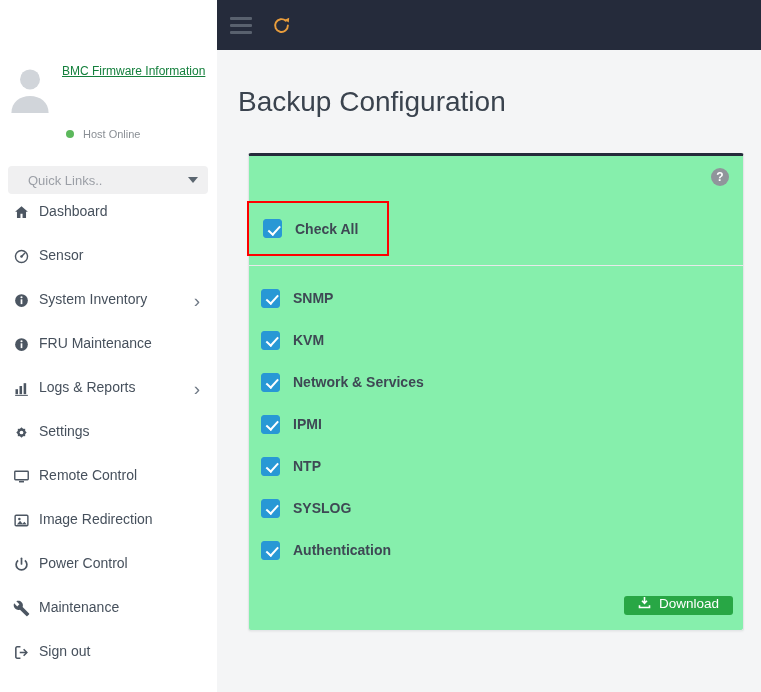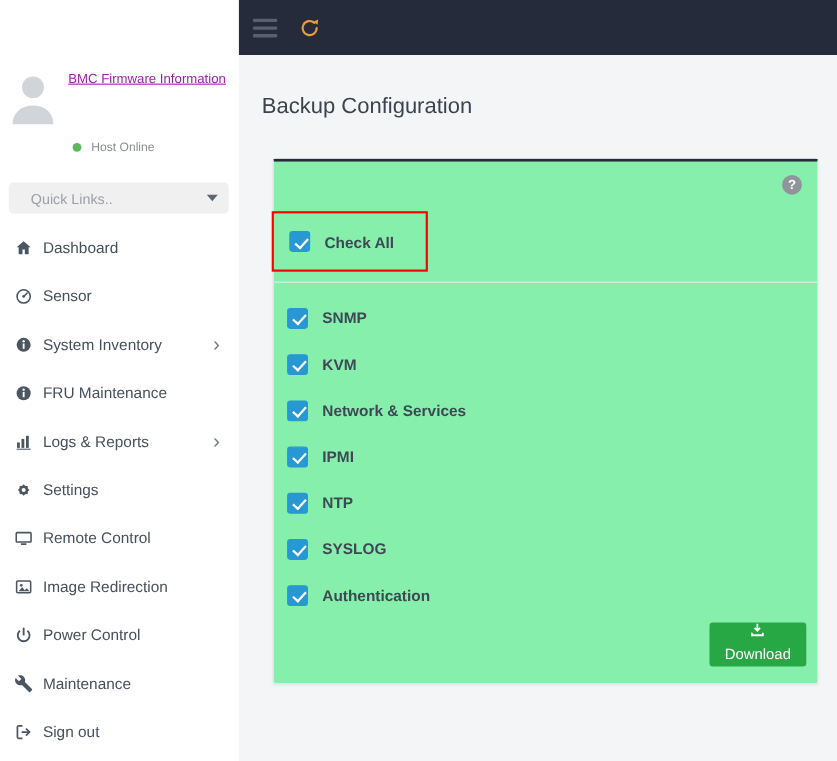--- a/index.html
+++ b/index.html
@@ -12,56 +12,56 @@
     --refresh-orange:#e99d3c;
   }
   *{margin:0;padding:0;box-sizing:border-box;}
   html,body{width:761px;height:692px;}
   body{font-family:"Liberation Sans",sans-serif;background:#fff;overflow:hidden;}
   .app{display:flex;width:761px;height:692px;}
 
   
   .sidebar{width:217px;min-width:217px;height:692px;background:#fff;position:relative;z-index:2;}
   .avatar{position:absolute;left:7px;top:62px;color:#d1d5da;}
-  .fw-link{position:absolute;left:62px;top:64px;width:150px;font-size:12px;color:#a21caf;text-decoration:underline;cursor:pointer;line-height:1.25;}
+  .fw-link{position:absolute;left:62px;top:64px;width:150px;font-size:12px;color:#15803d;text-decoration:underline;cursor:pointer;line-height:1.25;}
   .host-status{position:absolute;left:66px;top:128px;display:flex;align-items:center;gap:9px;font-size:11px;color:#8a8f95;}
   .dot{width:8px;height:8px;border-radius:50%;background:var(--host-online-green);}
   .quick-links{position:absolute;left:8px;top:166px;width:200px;height:28px;background:#f0f0f1;border-radius:4px;display:flex;align-items:center;justify-content:space-between;padding:0 10px 0 20px;font-size:13px;color:#9b9fa6;cursor:pointer;}
   .caret{width:0;height:0;border-left:5px solid transparent;border-right:5px solid transparent;border-top:6px solid #5b6670;}
   .nav{position:absolute;top:203px;left:0;right:0;}
-  .nav-item{height:44px;display:flex;align-items:center;padding:0 14px 0 12px;font-size:14px;color:#46505c;cursor:pointer;}
+  .nav-item{height:44px;display:flex;align-items:flex-start;padding:0 14px 0 12px;font-size:14px;color:#46505c;cursor:pointer;}
   .nav-icon{width:18px;height:18px;margin-right:9px;display:flex;align-items:center;justify-content:center;color:#4c5662;flex:none;}
   .nav-label{flex:1;}
   .chevron{color:#707a86;font-size:19px;line-height:1;padding-right:3px;}
   .chevron::after{content:"\203A";}
 
   
   .main{flex:1;display:flex;flex-direction:column;background:#f4f5f6;min-width:0;}
   .topbar{height:50px;background:var(--topbar-bg);display:flex;align-items:center;padding-left:13px;flex:none;}
   .hamburger{width:22px;display:flex;flex-direction:column;gap:4px;background:none;border:none;cursor:pointer;padding:0;}
   .hamburger span{display:block;height:3px;background:#59616e;border-radius:1px;}
   .refresh{margin-left:19px;color:var(--refresh-orange);display:flex;cursor:pointer;}
   .content{padding:36px 0 0 21px;}
-  .page-title{font-size:20px;font-weight:500;color:#3a434e;line-height:1.15;}
+  .page-title{font-size:28px;font-weight:500;color:#3a434e;line-height:1.15;}
 
   .card{margin:35px 0 0 10px;width:496px;height:478px;background:#86efac;border:1px solid #e4e6e8;border-top:3px solid var(--card-top-border);border-radius:3px;position:relative;box-shadow:0 1px 2px rgba(0,0,0,.05);}
   .help-icon{position:absolute;top:12px;right:14px;width:18px;height:18px;border-radius:50%;background:#90959b;color:#fff;display:flex;align-items:center;justify-content:center;font-size:12px;font-weight:bold;cursor:pointer;}
   .help-icon::after{content:"?";}
   .check-all-box{position:absolute;top:45px;left:-2px;width:142px;height:55px;border:2px solid var(--highlight-red);display:flex;align-items:center;gap:13px;padding-left:14px;}
   .divider{position:absolute;top:109px;left:0;right:0;height:1px;background:#e8e9ea;}
   .options{position:absolute;top:121px;left:12px;right:12px;}
   .opt-row{height:42px;display:flex;align-items:center;gap:13px;}
   .opt-label{font-size:14px;font-weight:600;color:#3e4854;}
 
   .cb{width:19px;height:19px;border-radius:3px;background:#fff;border:1px solid #b8bcc2;position:relative;cursor:pointer;flex:none;}
   .cb.checked{background:var(--checkbox-blue);border-color:var(--checkbox-blue);}
   .cb.checked::after{content:"";position:absolute;left:6.5px;top:2.5px;width:4.5px;height:9.5px;border:solid #fff;border-width:0 2.5px 2.5px 0;transform:rotate(42deg);}
 
   .card-footer{position:absolute;right:10px;bottom:15px;}
-  .download-btn{height:40px;padding:0 14px;display:flex;align-items:center;gap:8px;background:var(--download-green);color:#fff;border:none;border-radius:3px;font-size:13.5px;font-family:"Liberation Sans",sans-serif;cursor:pointer;flex-direction:column;}
+  .download-btn{height:19px;padding:0 14px;display:flex;align-items:flex-start;gap:8px;background:var(--download-green);color:#fff;border:none;border-radius:3px;font-size:13.5px;font-family:"Liberation Sans",sans-serif;cursor:pointer;}
 </style>
 </head>
 <body>
 
 <div class="app">
 
   <aside class="sidebar">
     <span class="avatar">
       <svg width="46" height="54" viewBox="0 0 24 26" fill="currentColor">
         <circle cx="12" cy="8" r="5.2"></circle>

